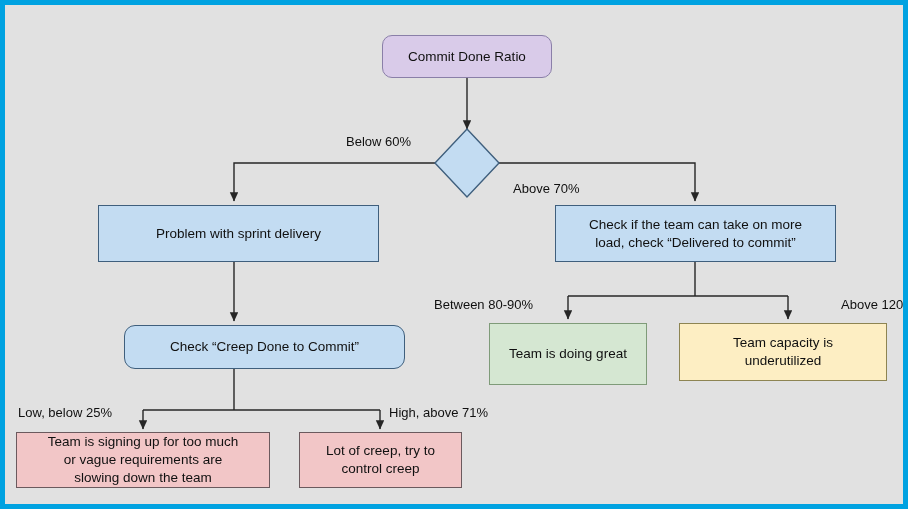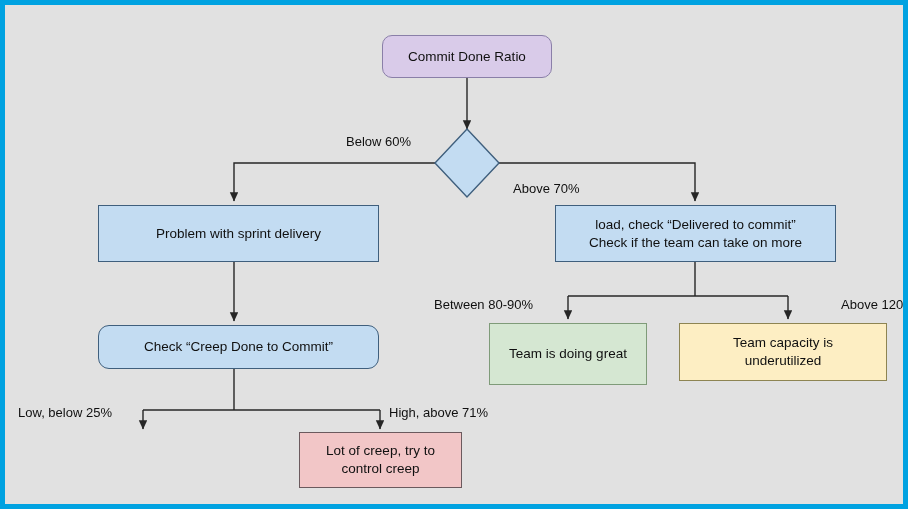--- a/index.html
+++ b/index.html
@@ -22,21 +22,21 @@
     text-align:center;
     font-size:13.5px;
     color:#101010;
     line-height:1.32;
     padding:2px 6px;
   }
   .node span{display:block;}
 
   .n-purple{background:#d9cbe9;border:1.4px solid #8a7fa8;border-radius:10px;}
   .n-blue  {background:#c3dcf2;border:1.4px solid #3f5f7d;}
-  .n-blue-r{background:#c3dcf2;border:1.4px solid #3f5f7d;border-radius:11px;}
+  .n-blue-r{background:#c3dcf2;border:1.4px solid #3f5f7d;border-radius:11px;margin-left:26px;}
   .n-green {background:#d5e7d2;border:1.4px solid #7f9b79;}
   .n-yellow{background:#fdeec3;border:1.4px solid #8d8452;}
   .n-pink  {background:#f2c6c7;border:1.4px solid #6b5a5e;}
 
   .edge-label{
     position:absolute;
     font-size:13px;
     color:#101010;
     white-space:nowrap;
   }
@@ -79,40 +79,47 @@
   <div class="node n-purple" style="left:377px;top:30px;width:170px;height:43px;">
     <span>Commit Done Ratio</span>
   </div>
 
   <div class="node n-blue" style="left:93px;top:200px;width:281px;height:57px;">
     <span>Problem with sprint delivery</span>
   </div>
 
   <div class="node n-blue" style="left:550px;top:200px;width:281px;height:57px;">
     <div>
+      <span>Check if the team can take on more</span>
       <span>load, check “Delivered to commit”</span>
-      <span>Check if the team can take on more</span>
     </div>
   </div>
 
   <div class="node n-blue-r" style="left:93px;top:320px;width:281px;height:44px;">
     <span>Check “Creep Done to Commit”</span>
   </div>
 
   <div class="node n-green" style="left:484px;top:318px;width:158px;height:62px;">
     <span>Team is doing great</span>
   </div>
 
   <div class="node n-yellow" style="left:674px;top:318px;width:208px;height:58px;">
     <div>
       <span>Team capacity is</span>
       <span>underutilized</span>
     </div>
   </div>
 
+  <div class="node n-pink" style="left:11px;top:427px;width:254px;height:56px;">
+    <div>
+      <span>Team is signing up for too much</span>
+      <span>or vague requirements are</span>
+      <span>slowing down the team</span>
+    </div>
+  </div>
 
   <div class="node n-pink" style="left:294px;top:427px;width:163px;height:56px;">
     <div>
       <span>Lot of creep, try to</span>
       <span>control creep</span>
     </div>
   </div>
 
   <div class="edge-label" style="left:341px;top:129px;">Below 60%</div>
   <div class="edge-label" style="left:508px;top:129px;margin-top:47px;">Above 70%</div>

